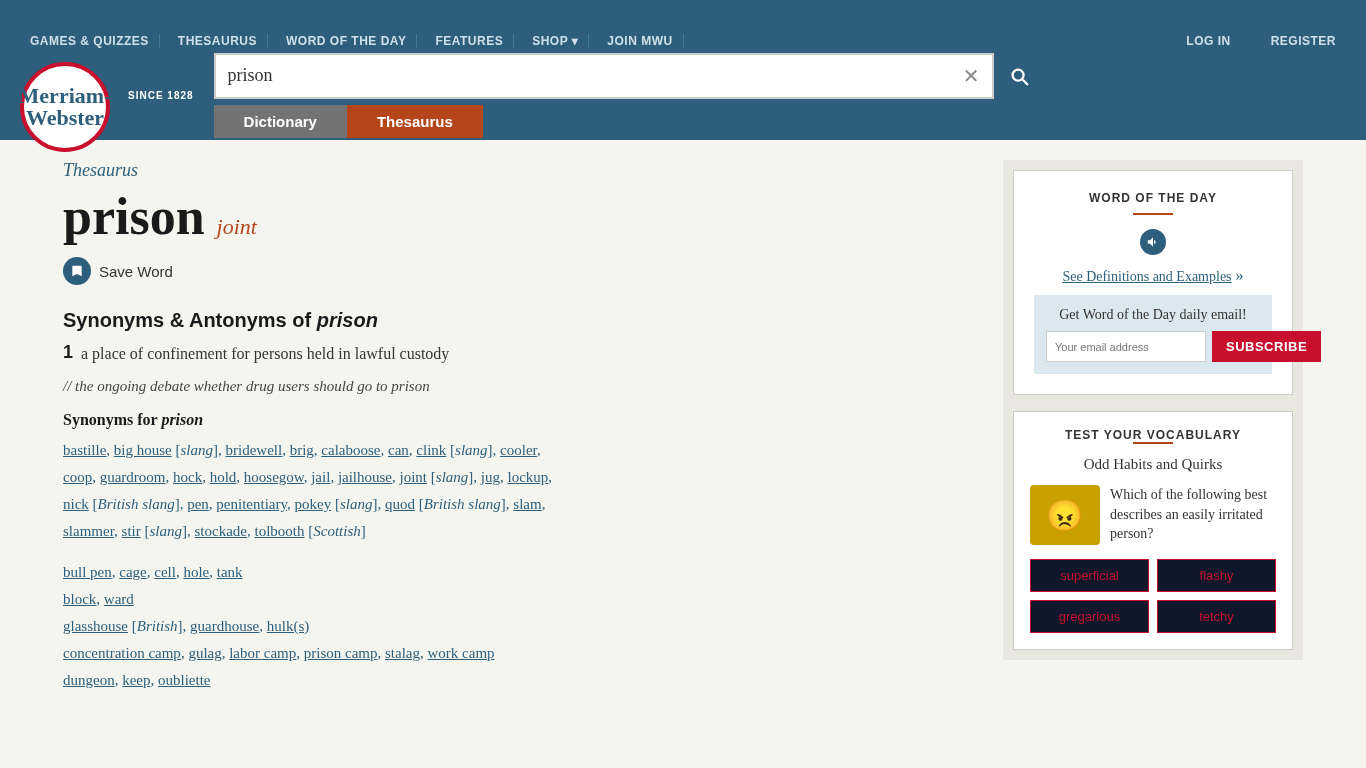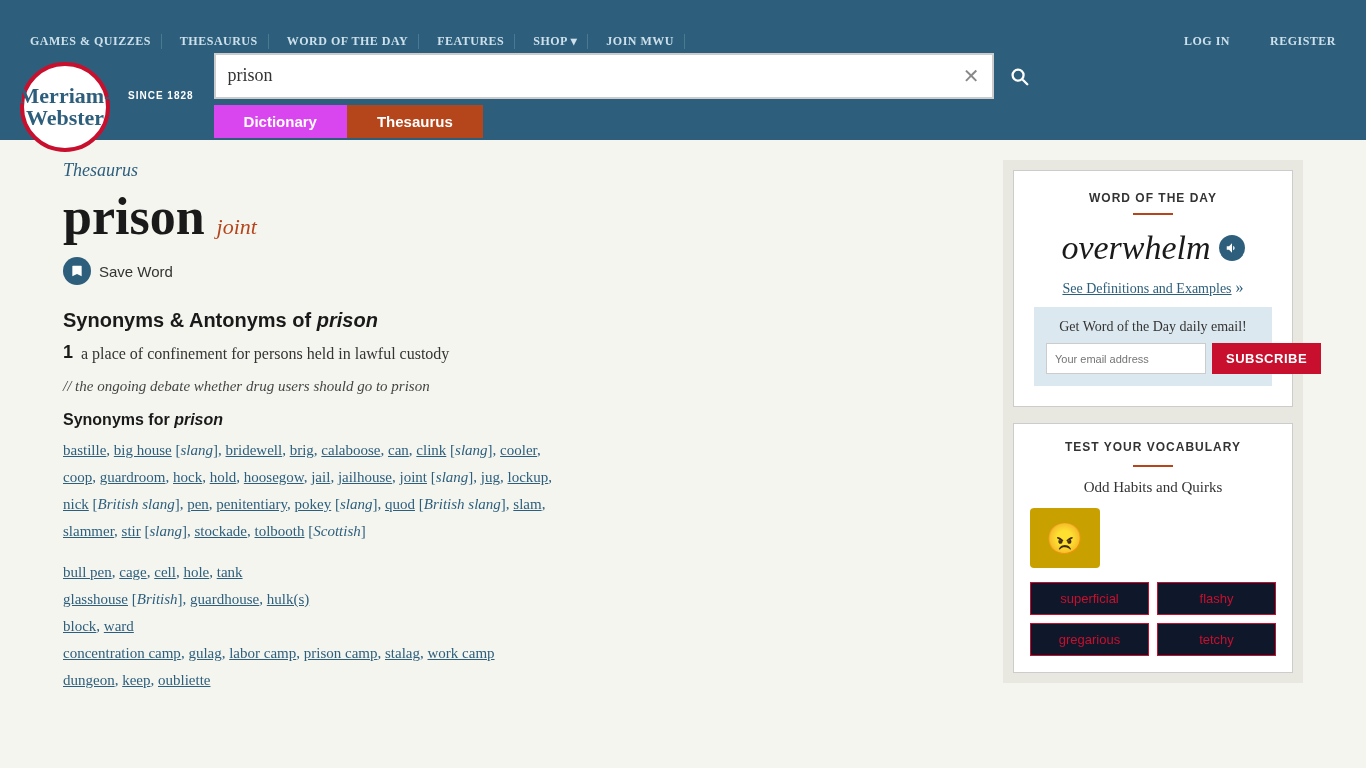--- a/index.html
+++ b/index.html
@@ -10,21 +10,21 @@
       background: #2d5f7c;
       display: flex;
       align-items: center;
       padding: 0 20px;
       height: 42px;
       gap: 8px;
     }
     .top-nav a {
       color: #cde0eb;
       text-decoration: none;
-      font-family: Liberation Serif, serif;
+      font-family: Liberation Sans, sans-serif;
       font-size: 12px;
       font-weight: bold;
       letter-spacing: 0.5px;
       padding: 0 10px;
       border-right: 1px solid #4a7a92;
       margin-top: 40px;
     }
     .top-nav a:last-child { border-right: none; }
     .top-nav-right { margin-left: auto; display: flex; gap: 20px; }
     .top-nav-right a { border: none; font-size: 12px; font-weight: bold; color: #cde0eb; }
@@ -130,21 +130,21 @@
     }
     .dict-tab {
       padding: 8px 30px;
       font-family: Arial, sans-serif;
       font-size: 15px;
       font-weight: bold;
       cursor: pointer;
       text-decoration: none;
     }
     .dict-tab-dict {
-      background: #d946ef;
+      background: #737373;
       color: white;
     }
     .dict-tab-thes {
       background: #b5451b;
       color: white;
     }
 
     
     .main-container {
       display: flex;
@@ -224,21 +224,21 @@
       margin-bottom: 8px;
     }
     .sense-example {
       color: #444;
       font-size: 15px;
       margin-bottom: 16px;
       font-style: italic;
     }
     .sense-example em { font-style: italic; }
     .synonyms-heading {
-      font-family: Liberation Sans, sans-serif;
+      font-family: Liberation Serif, serif;
       font-size: 16px;
       font-weight: bold;
       color: #1a1a1a;
       margin-bottom: 8px;
     }
     .synonyms-heading em { font-style: italic; }
     .synonyms-list {
       font-size: 15px;
       color: #2d5f7c;
       line-height: 1.8;
@@ -368,21 +368,21 @@
       padding: 16px;
     }
     .vocab-label {
       font-family: Arial, sans-serif;
       font-size: 12px;
       font-weight: bold;
       letter-spacing: 1px;
       color: #333;
       text-transform: uppercase;
       text-align: center;
-      margin-bottom: 11px;
+      margin-bottom: 0;
     }
     .vocab-underline {
       width: 40px;
       height: 2px;
       background: #b5451b;
       margin: 0 auto 12px auto;
     }
     .vocab-title {
       text-align: center;
       font-size: 15px;
@@ -539,27 +539,27 @@
 
     <div class="related-list">
       <div>
         <a>bull pen</a>,
         <a>cage</a>,
         <a>cell</a>,
         <a>hole</a>,
         <a>tank</a>
       </div>
       <div>
+        <a>block</a>,
+        <a>ward</a>
+      </div>
+      <div>
         <a>glasshouse</a> [<em>British</em>],
         <a>guardhouse</a>,
         <a>hulk(s)</a>
-      </div>
-      <div>
-        <a>block</a>,
-        <a>ward</a>
       </div>
       <div>
         <a>concentration camp</a>,
         <a>gulag</a>,
         <a>labor camp</a>,
         <a>prison camp</a>,
         <a>stalag</a>,
         <a>work camp</a>
       </div>
       <div>
@@ -569,21 +569,20 @@
       </div>
     </div>
   </div>
 
   <div class="sidebar-right">
     <div class="sidebar-bg">
       <div class="wotd-card">
         <div class="wotd-label">WORD OF THE DAY</div>
         <div class="wotd-underline"></div>
         <div class="wotd-word">
-          <span>overwhelm</span>
           <div class="audio-btn">
             <svg width="14" height="14" fill="white" viewBox="0 0 24 24">
                 <path d="M3 9v6h4l5 5V4L7 9H3zm13.5 3c0-1.77-1.02-3.29-2.5-4.03v8.05c1.48-.73 2.5-2.25 2.5-4.02z"></path>
               </svg>
           </div>
         </div>
         <div style="text-align:center;margin-top:4px;">
           <span class="wotd-link">See Definitions and Examples</span>
           <span class="wotd-chevron">»</span>
         </div>
@@ -597,20 +596,21 @@
       </div>
 
       <div class="vocab-section">
         <div class="vocab-label">TEST YOUR VOCABULARY</div>
         <div class="vocab-underline"></div>
         <div class="vocab-title">Odd Habits and Quirks</div>
         <div class="vocab-question-row">
           <div class="vocab-image">
             <span>😠</span>
           </div>
+          <div class="vocab-question">Which of the following best describes an easily irritated person?</div>
         </div>
         <div class="vocab-choices">
           <button class="vocab-choice">superficial</button>
           <button class="vocab-choice">flashy</button>
           <button class="vocab-choice">gregarious</button>
           <button class="vocab-choice">tetchy</button>
         </div>
       </div>
     </div>
   </div>

